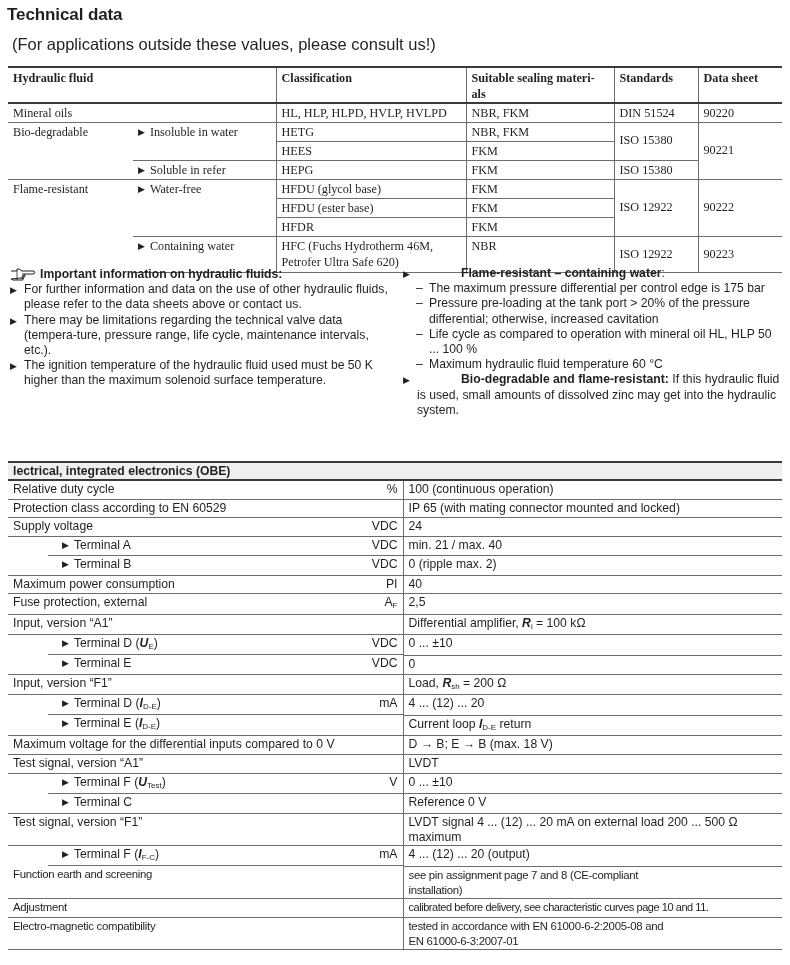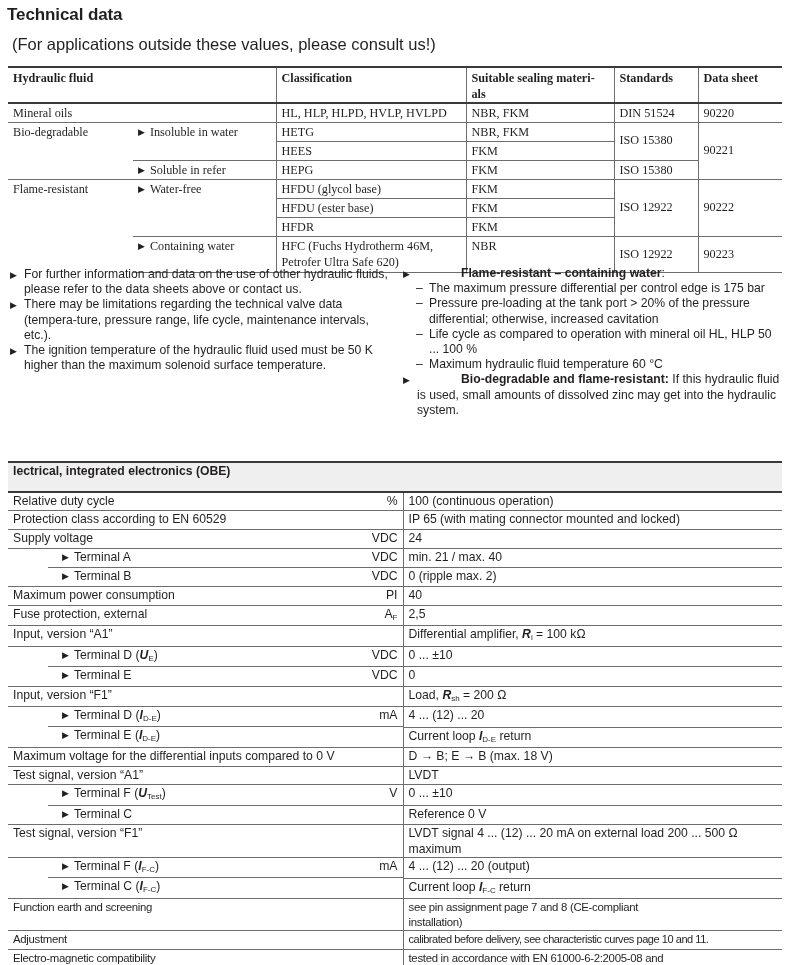--- a/index.html
+++ b/index.html
@@ -28,21 +28,21 @@
   .hand-icon { display: inline-block; width: 26px; height: 14px; margin-right: 4px; }
   .b-item { position: relative; padding-left: 14px; }
   .b-item .tri { position: absolute; left: 0; top: 1px; margin: 0; }
   .d-item { position: relative; padding-left: 26px; }
   .d-item .dash { position: absolute; left: 13px; top: 0; }
   .bold { font-weight: bold; padding-left: 44px; }
 
   
   table.elec { position: absolute; left: 8px; top: 461px; width: 774px; border-collapse: collapse; font-size: 12.2px; }
   table.elec td { padding: 1px 5px 0 5px; line-height: 15.2px; vertical-align: top; height: 18.8px; border-bottom: 1.5px solid #6d6d6d; }
-  table.elec tr.head td { background: #efefef; font-weight: bold; border-top: 2px solid #3a3a3a; border-bottom: 2px solid #3a3a3a; height: 30px; }
+  table.elec tr.head td { background: #efefef; font-weight: bold; border-top: 2px solid #3a3a3a; border-bottom: 2px solid #3a3a3a; height: 18px; }
   table.elec td.lab { width: 395px; position: relative; margin-left: 45px; }
   table.elec td.val { border-left: 1.5px solid #6d6d6d; }
   table.elec tr.sub td.lab { border-bottom: none; padding: 0; }
   table.elec tr.sub td.lab .inner { margin-left: 40px; border-bottom: 1.5px solid #6d6d6d; padding: 1px 5px 0 14px; height: 100%; display: flex; justify-content: space-between; min-height: 18.8px; }
   table.elec tr.sub.last-in-group td.lab { border-bottom: 1.5px solid #6d6d6d; }
   table.elec tr.sub.last-in-group td.lab .inner { border-bottom: none; }
   .lab-row { display: flex; justify-content: space-between; }
   .condensed { font-size: 11.4px; letter-spacing: -0.3px; }
   sub { font-size: 8px; vertical-align: -2px; }
   .ital { font-style: italic; font-weight: bold; }
@@ -117,20 +117,27 @@
       <td style="height:36px"><span class="tri">▶</span><span>Containing water</span></td>
       <td class="vline"><span>HFC (Fuchs Hydrotherm 46M,</span><br><span>Petrofer Ultra Safe 620)</span></td>
       <td class="vline">NBR</td>
       <td class="vline mid">ISO 12922</td>
       <td class="vline mid">90223</td>
     </tr>
   </tbody>
 </table>
 
 <div class="notes-left">
+  <div class="note-head">
+    <svg class="hand-icon" viewBox="0 0 26 14">
+      <path d="M1 3 L7 3 L7 1 L9 1 L12 3 L24 3 Q25.5 4.5 24 6 L15 6 M12 6 L15 6 L15 8 L12 8 M12 8 L14 8 L14 10 L11 10 M11 10 L13 10 L13 12 L8 12 L3 12 L1 11 Z" fill="none" stroke="#231f20" stroke-width="1"></path>
+      <path d="M7 3 L7 12" fill="none" stroke="#231f20" stroke-width="0.8"></path>
+    </svg>
+    <span>Important information on hydraulic fluids:</span>
+  </div>
   <div class="b-item"><span class="tri">▶</span><span>For further information and data on the use of other hydraulic fluids, please refer to the data sheets above or contact us.</span></div>
   <div class="b-item"><span class="tri">▶</span><span>There may be limitations regarding the technical valve data (tempera-ture, pressure range, life cycle, maintenance intervals, etc.).</span></div>
   <div class="b-item"><span class="tri">▶</span><span>The ignition temperature of the hydraulic fluid used must be 50 K higher than the maximum solenoid surface temperature.</span></div>
 </div>
 
 <div class="notes-right">
   <div class="b-item">
     <span class="tri">▶</span><span class="bold">Flame-resistant – containing water</span><span>:</span>
   </div>
   <div class="d-item"><span class="dash">–</span><span>The maximum pressure differential per control edge is 175 bar</span></div>
@@ -312,29 +319,20 @@
   </tr>
   <tr class="sub" style="border-top:1.5px solid #6d6d6d">
     <td class="lab" style="padding:0;border-bottom:none">
           <div class="inner">
             <span><span class="tri">▶</span><span>Terminal F (</span><span class="ital">I</span><sub>F-C</sub><span>)</span></span>
             <span>mA</span>
           </div>
         </td>
     <td class="val">4 ... (12) ... 20 (output)</td>
   </tr>
-  <tr class="sub last-in-group">
-    <td class="lab">
-          <div class="inner">
-            <span><span class="tri">▶</span><span>Terminal C (</span><span class="ital">I</span><sub>F-C</sub><span>)</span></span>
-            <span></span>
-          </div>
-        </td>
-    <td class="val"><span>Current loop </span><span class="ital">I</span><sub>F-C</sub><span> return</span></td>
-  </tr>
   <tr>
     <td class="lab condensed">Function earth and screening</td>
     <td class="val condensed"><span>see pin assignment page 7 and 8 (CE-compliant</span><br><span>installation)</span></td>
   </tr>
   <tr>
     <td class="lab condensed">Adjustment</td>
     <td class="val condensed" style="font-size:11px;letter-spacing:-0.45px">calibrated before delivery, see characteristic curves page 10 and 11.</td>
   </tr>
   <tr>
     <td class="lab condensed">Electro-magnetic compatibility</td>

